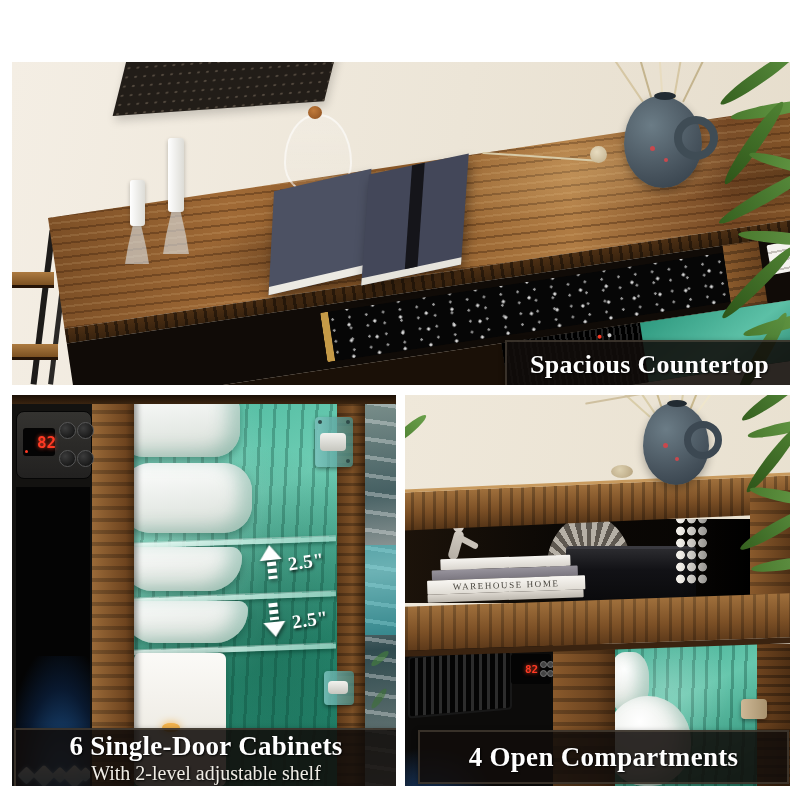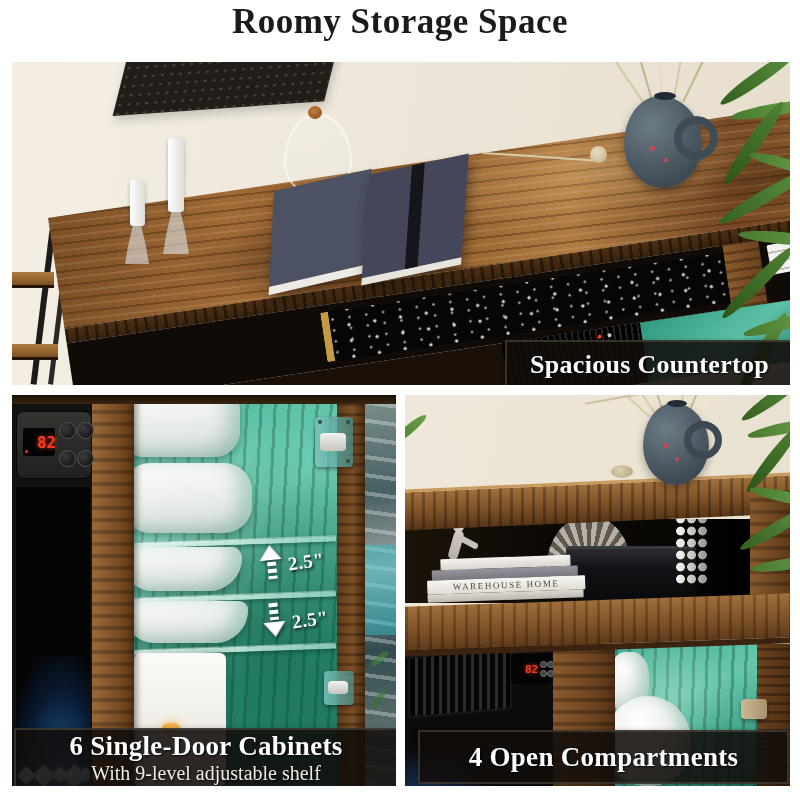--- a/index.html
+++ b/index.html
@@ -166,21 +166,20 @@
   .rdoor{left:352px;top:249px;width:33px;height:142px;z-index:1;
      background:repeating-linear-gradient(0deg,rgba(0,0,0,.3) 0 3px,transparent 3px 9px),
      linear-gradient(90deg,#6e441f,#4e2f14);}
   .sculp{position:absolute;}
 </style>
 </head>
 <body>
 
 <div class="page">
 
-  <h1 class="title">Roomy Storage Space</h1>
 
   <section class="panel panel-top">
     <div class="abs pic-frame"></div>
 
     <div class="abs rail" style="left:28px;top:168px;width:6px;height:155px"></div>
     <div class="abs rail" style="left:46px;top:160px;width:5px;height:163px;background:#2a2826"></div>
     <div class="abs lshelf" style="left:0;top:210px;width:42px;height:13px"></div>
     <div class="abs lshelf" style="left:0;top:282px;width:46px;height:13px"></div>
 
     <div class="counter-group">
@@ -308,21 +307,21 @@
     </div>
 
     <div class="abs gdoor">
       <div class="abs" style="left:0;top:150px;width:31px;height:90px;background:rgba(40,190,200,.45)"></div>
       <div class="abs" style="left:4px;top:260px;width:22px;height:7px;background:rgba(70,130,60,.6);border-radius:50%;transform:rotate(-40deg)"></div>
       <div class="abs" style="left:2px;top:300px;width:24px;height:7px;background:rgba(60,115,50,.55);border-radius:50%;transform:rotate(-55deg)"></div>
     </div>
 
     <div class="banner" style="left:2px;top:333px;width:380px;height:56px">
       <span class="caption">6 Single-Door Cabinets</span>
-      <span class="subcaption">With 9-level adjustable shelf</span>
+      <span class="subcaption">With 2-level adjustable shelf</span>
     </div>
   </section>
 
   <section class="panel panel-right">
 
     <div class="abs stem" style="left:250px;top:-26px;width:2px;height:46px;background:#d9cda9;transform:rotate(-34deg)"></div>
     <div class="abs stem" style="left:258px;top:-32px;width:2px;height:52px;background:#c9b98f;transform:rotate(-18deg)"></div>
     <div class="abs stem" style="left:266px;top:-36px;width:2px;height:56px;background:#efe6cc;transform:rotate(-6deg)"></div>
     <div class="abs stem" style="left:274px;top:-32px;width:2px;height:52px;background:#d9cda9;transform:rotate(8deg)"></div>
     <div class="abs stem" style="left:282px;top:-26px;width:2px;height:46px;background:#c9b98f;transform:rotate(22deg)"></div>

